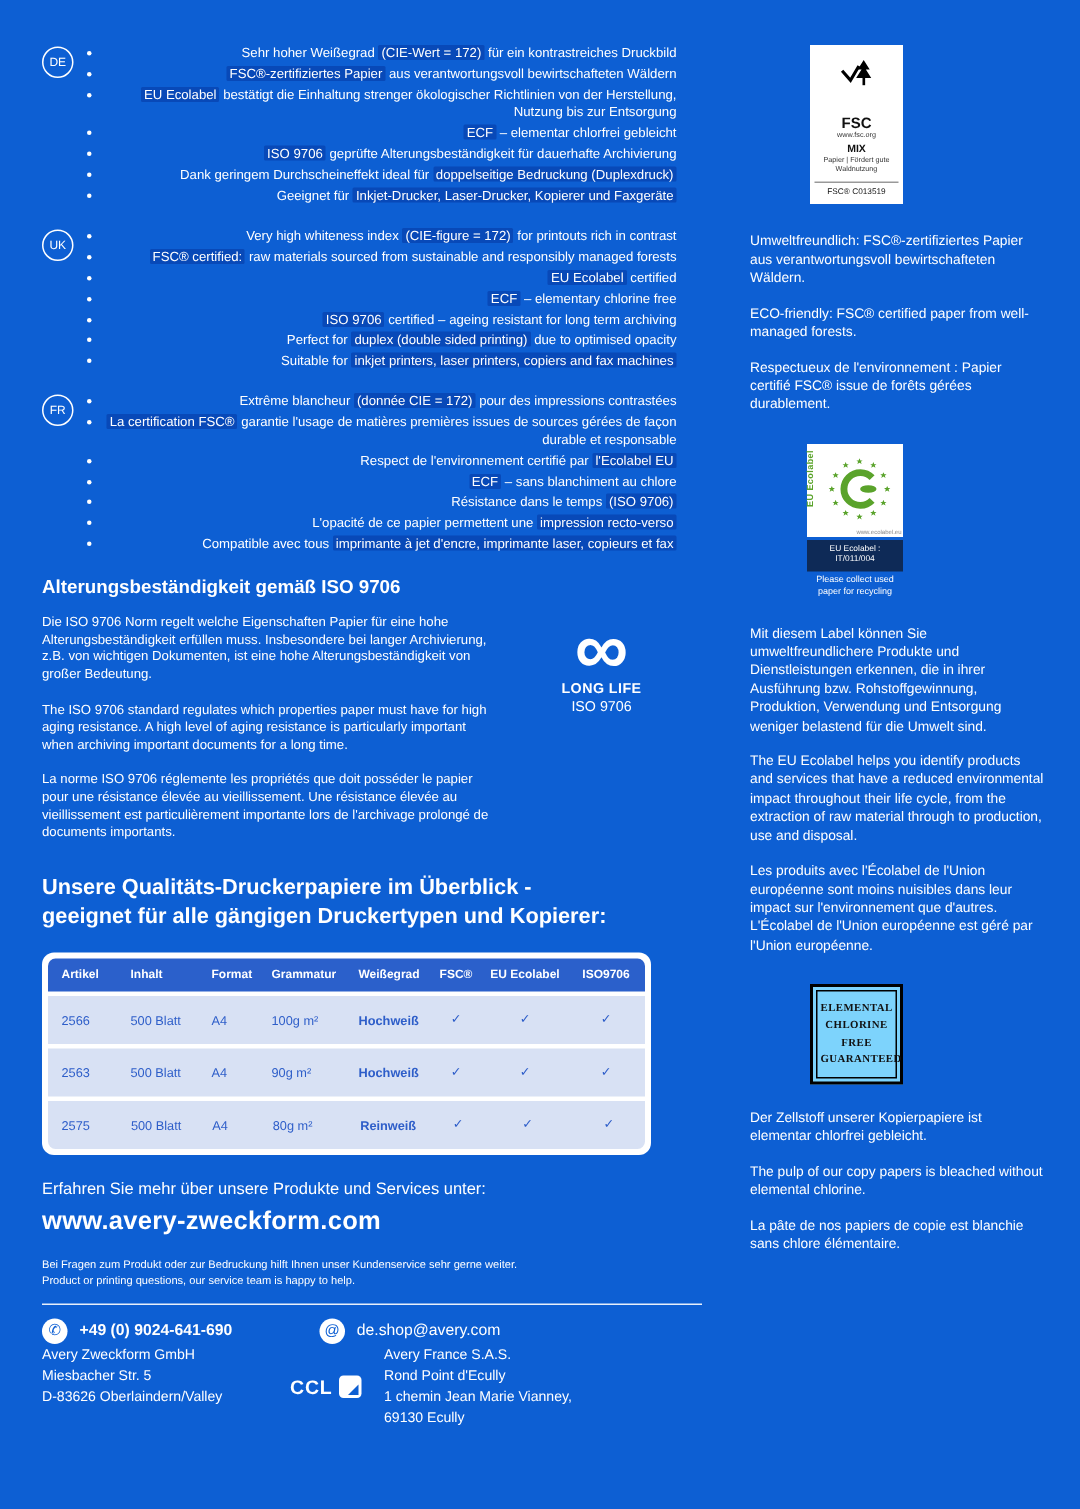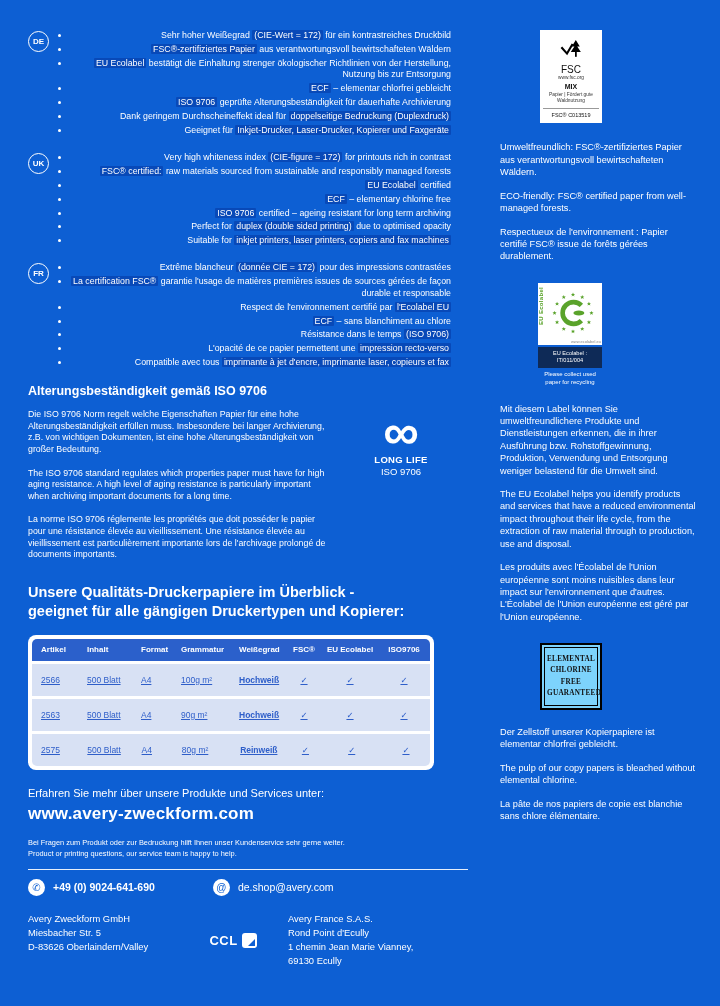--- a/index.html
+++ b/index.html
@@ -16,41 +16,41 @@
   .cols { display: flex; padding: 30px 20px 0 28px; gap: 24px; }
   .col-left { width: 448px; flex: none; }
   .col-right { width: 200px; flex: none; }
 
   
   .lang { display: flex; gap: 10px; margin-bottom: 13px; }
   .badge {
     width: 21px; height: 21px; flex: none;
     border: 1.6px solid #fff; border-radius: 50%;
     display: flex; align-items: center; justify-content: center;
-    font-size: 8px; font-weight: bold; margin-top: 1px;
+    font-size: 8px; font-weight: normal; margin-top: 1px;
   }
   ul.bullets { list-style: disc; padding-left: 11px; width: 392px; font-size: 8.8px; line-height: 1.3; }
   ul.bullets li { margin-bottom: 2.5px; text-align: right; }
   .hl { background: #0849b8; padding: 0 2px; border-radius: 1px; }
 
   
   .iso-block { position: relative; margin-top: 10px; }
   .iso-title { font-size: 12.5px; font-weight: bold; margin-bottom: 11px; }
   .ipar { font-size: 8.8px; line-height: 1.32; width: 305px; margin-bottom: 12px; }
   .iso-logo { position: absolute; top: 30px; right: 30px; text-align: center; width: 90px; }
   .inf { font-size: 50px; line-height: 36px; font-weight: bold; }
   .ll { font-size: 9.5px; font-weight: bold; margin-top: 4px; letter-spacing: .3px; }
   .l9 { font-size: 9.5px; margin-top: 1px; }
 
   
   .tbl-title { font-size: 14.5px; font-weight: bold; line-height: 1.3; margin: 22px 0 14px; }
   .table-card { width: 406px; background: #fff; border-radius: 8px; padding: 4px; }
   .trow { display: flex; align-items: center; }
   .thead { background: #2b60cb; color: #fff; height: 22px; border-radius: 5px 5px 0 0; font-size: 8px; font-weight: bold; }
-  .tbody { background: #d8e1f4; color: #2e5ec9; height: 32px; margin-top: 3px; font-size: 8.5px; text-decoration: underline; }
+  .tbody { background: #d8e1f4; color: #2e5ec9; height: 32px; margin-top: 3px; font-size: 8.5px; }
   .tbody:last-child { border-radius: 0 0 5px 5px; justify-content: space-between; }
   .tc { padding-left: 9px; }
   .c0 { width: 46px; } .c1 { width: 54px; } .c2 { width: 40px; } .c3 { width: 58px; }
   .c4 { width: 58px; } .c5 { width: 32px; } .c6 { width: 60px; } .c7 { width: 48px; }
   .c5, .c6, .c7 { text-align: center; padding-left: 0; }
   .tc.bold { font-weight: bold; }
 
   
   .more { font-size: 11px; margin-top: 17px; }
   .url { font-size: 17px; font-weight: bold; margin-top: 5px; letter-spacing: .2px; }
@@ -58,33 +58,33 @@
   .divider { border: none; border-top: 1px solid rgba(255,255,255,.9); margin: 9px 0 9px; width: 440px; }
 
   
   .contact-row { display: flex; gap: 58px; align-items: center; }
   .contact-item { display: flex; gap: 8px; align-items: center; font-size: 10.5px; }
   .contact-item.phone { font-weight: bold; }
   .cicon { width: 17px; height: 17px; flex: none; background: #fff; color: #0d5fd3; border-radius: 50%;
            display: flex; align-items: center; justify-content: center; font-size: 10px; }
 
   
-  .footer { display: flex; margin-top: 16px; font-size: 9.4px; line-height: 1.5; gap: 16px; }
+  .footer { display: flex; font-size: 9.4px; line-height: 1.5; }
   .addr1 { width: 150px; }
   .ccl { width: 78px; display: flex; gap: 4px; align-items: center; justify-content: center; padding-top: 2px; }
   .ccl-text { font-weight: bold; font-size: 13px; letter-spacing: .5px; }
   .ccl-sq { width: 15px; height: 15px; background: #fff; border-radius: 3px; position: relative; display: inline-block; }
   .ccl-sq::after { content: ""; position: absolute; right: 2px; bottom: 2px;
                    border-left: 7px solid transparent; border-bottom: 7px solid #0d5fd3; }
 
   
   .rpar { font-size: 9.2px; line-height: 1.35; width: 196px; margin-bottom: 11px; }
   .fsc-box { width: 62px; background: #fff; color: #111; margin: 0 0 18px 40px;
              padding: 6px 3px 5px; text-align: center; }
-  .fsc-name { font-weight: normal; font-size: 10px; margin-top: 0; }
+  .fsc-name { font-weight: bold; font-size: 10px; margin-top: 12px; }
   .fsc-url { font-size: 4.8px; color: #333; }
   .fsc-grade { font-size: 7px; font-weight: bold; margin-top: 3px; }
   .fsc-desc { font-size: 4.8px; color: #333; margin-top: 2px; line-height: 1.3; }
   .fsc-code { font-size: 5.5px; border-top: 1px solid #999; margin-top: 4px; padding-top: 3px; }
 
   .eco-wrap { margin: 20px 0 16px 38px; width: 64px; }
   .eco-box { width: 64px; height: 62px; background: #fff; position: relative; }
   .eco-vert { position: absolute; left: 0; top: 4px; writing-mode: vertical-rl; transform: rotate(180deg);
               font-size: 6px; color: #5aa32b; font-weight: bold; letter-spacing: .3px; }
   .eco-url { position: absolute; right: 1px; bottom: 1px; font-size: 4px; color: #888; }

